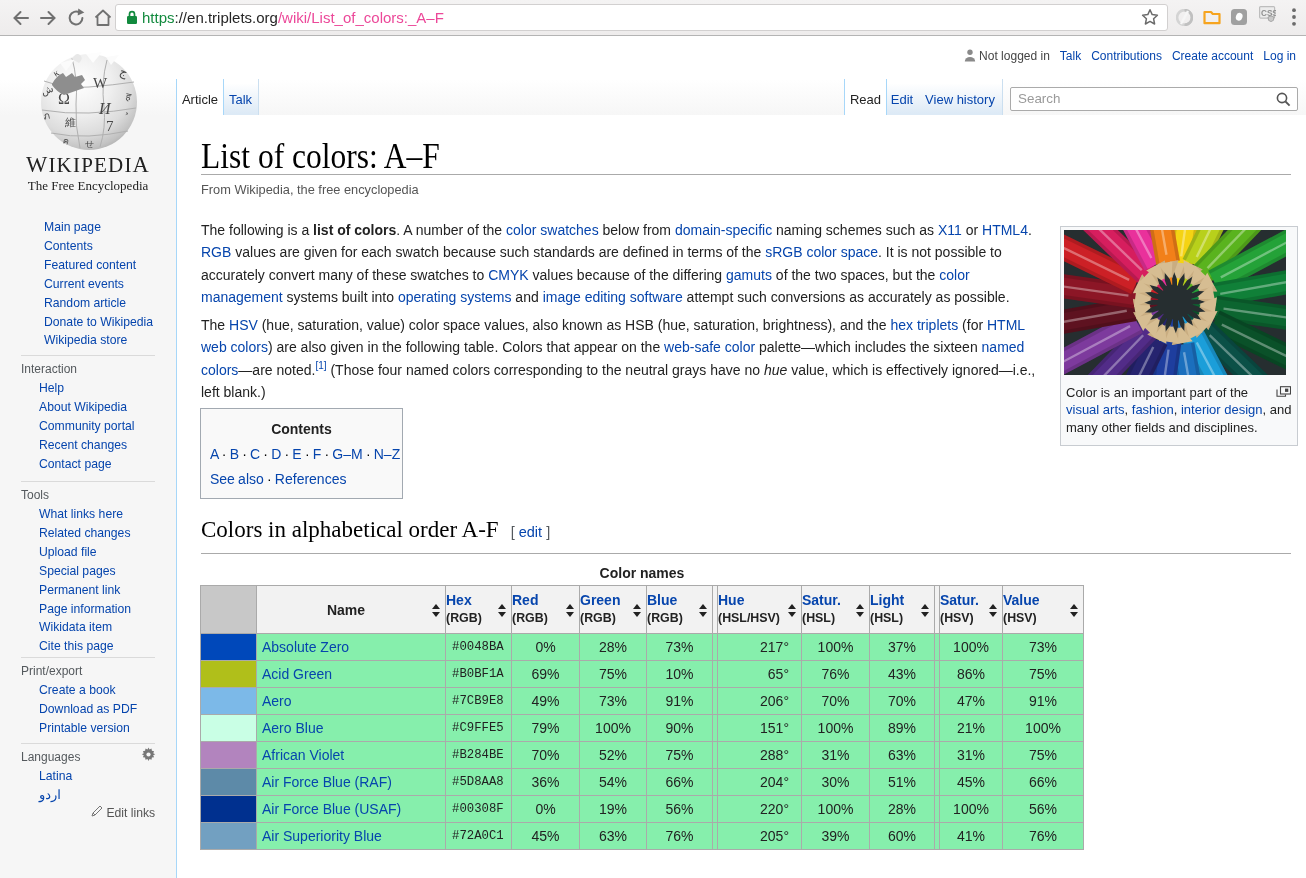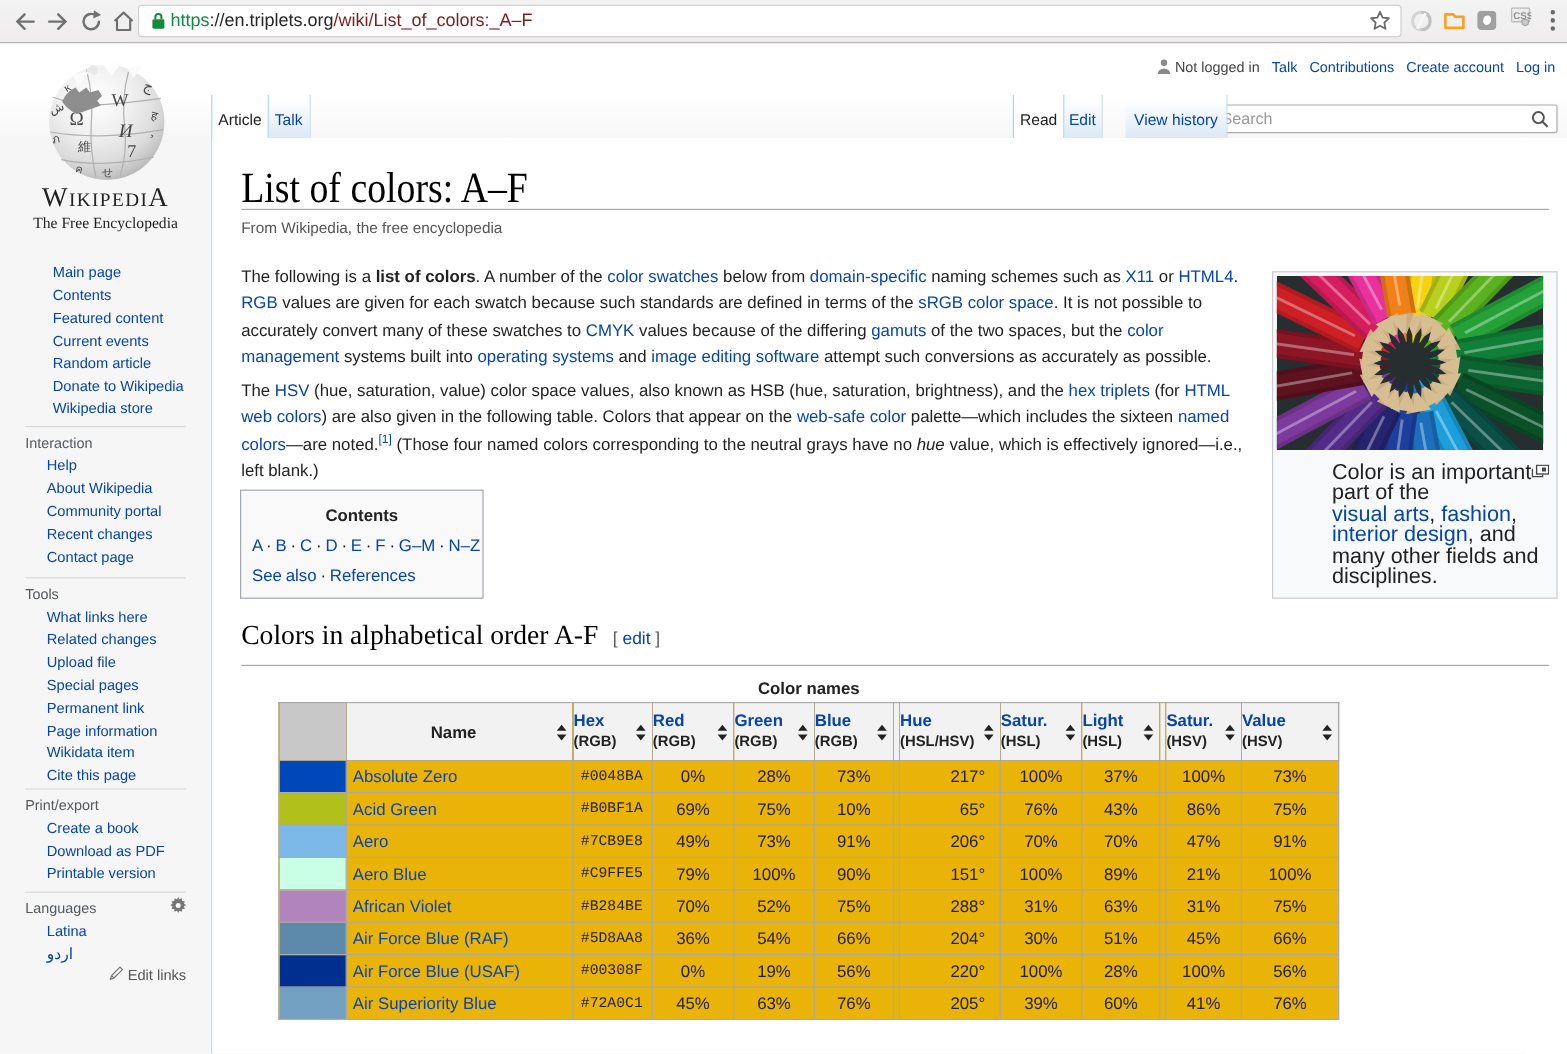--- a/index.html
+++ b/index.html
@@ -7,21 +7,21 @@
 a { color:#0645ad; text-decoration:none; cursor:pointer; }
 
 
 #chrome { position:absolute; left:0; top:0; width:1306px; height:35px;
   background:linear-gradient(#f4f3f3,#eeecec); border-bottom:1px solid #b4b4b4; z-index:50; }
 .cicon { position:absolute; top:8px; }
 #urlbar { position:absolute; left:115px; top:4px; width:1051px; height:25px;
   background:#fff; border:1px solid #d2d0d0; border-radius:3px; }
 #urltext { position:absolute; left:26px; top:4px; font-size:15px; color:#262626; white-space:nowrap; }
 #urltext .green { color:#128a3e; }
-#urltext .gray { color:#7f1d1d; }
+#urltext .gray { color:#ec4899; }
 
 
 #page { position:absolute; left:0; top:36px; width:1306px; height:842px; background:#f6f6f6; }
 #pagetopfade { position:absolute; left:0; top:0; width:1306px; height:80px;
   background:linear-gradient(#ffffff 55%, #f6f6f6 100%); }
 #contentbox { position:absolute; left:176px; top:79px; width:1130px; height:763px;
   background:#ffffff; border-left:1px solid #a7d7f9; }
 #tabline { position:absolute; left:176px; top:79px; width:1130px; height:1px; background:#a7d7f9; }
 
 
@@ -62,38 +62,38 @@
   position:absolute; left:24px; top:21px; transform:scale(1,1.14); transform-origin:0 0; }
 #titleline { position:absolute; left:24px; top:59px; width:1090px; height:1px; background:#aaaaaa; }
 #subtitle { position:absolute; left:24px; top:67px; font-size:12.8px; color:#555; }
 .para { position:absolute; left:24px; font-size:14px; line-height:22.4px; color:#222; width:1090px; }
 .para b { font-weight:bold; }
 sup { font-size:10px; vertical-align:super; line-height:0; }
 
 
 #thumb { position:absolute; left:883px; top:111px; width:230px;
   border:1px solid #c8ccd1; background:#f8f9fa; padding:3px; }
-#thumb .cap { position:relative; font-size:18px; line-height:17.4px; color:#222; padding:5px 2px 6px 2px;margin-left:44px; }
+#thumb .cap { position:relative; font-size:13px; line-height:17.4px; color:#222; padding:5px 2px 6px 2px; }
 #thumb .cap svg { position:absolute; right:3px; top:7px; }
 
 
 #contentsbox { position:absolute; left:23px; top:293px; width:201px; height:89px;
   border:1px solid #a2a9b1; background:#f9f9f9; font-size:14px; }
 #contentsbox .ct { text-align:center; font-weight:bold; color:#222; margin-top:12px; }
 #contentsbox .row { margin:9px 0 0 9px; white-space:nowrap; word-spacing:-0.7px; }
 
 
 h2 { font-family:"Liberation Serif",serif; font-weight:normal; font-size:23px; color:#000;
   position:absolute; left:24px; top:401px; width:1090px; border-bottom:1px solid #aaa;
   padding-bottom:7px; line-height:28px; }
 h2 .edit { font-size:14.5px; font-family:"Liberation Sans",sans-serif; color:#54595d; margin-left:12px; }
 
 
 #tablewrap { position:absolute; left:23px; top:450px; }
-#colortable { border-collapse:collapse; background:#eab308; font-size:14px; color:#222;margin-left:32px; }
+#colortable { border-collapse:collapse; background:#86efac; font-size:14px; color:#222; }
 #colortable caption { font-weight:bold; font-size:14px; padding-bottom:4px; color:#222; }
 #colortable th, #colortable td { border:1px solid #aaa; padding:0; }
 #colortable th { height:47px; position:relative; background:#f2f2f2; }
 #colortable .swatchhdr { background:#c8c8c8; }
 #colortable .hl1 { color:#0645ad; font-size:14px; font-weight:bold; }
 #colortable .hl1.dark { color:#222; }
 #colortable .hl2 { color:#222; font-size:12.4px; font-weight:bold; }
 #colortable .hwrap { line-height:17.5px; text-align:left; padding-right:10px; }
 #colortable td { height:26px; }
 #colortable td.nm { padding-left:5px; }
@@ -168,21 +168,21 @@
       </svg></div>
   </div>
 <div id="page">
     <div id="pagetopfade"></div>
     <div id="contentbox"></div>
     <div id="tabline"></div>
     <div class="tab active" style="left:176px;width:46px">Article</div>
     <div class="tab blue" style="left:223px;width:35px"><a>Talk</a></div>
     <div class="tab active" style="left:844px;width:41px">Read</div>
     <div class="tab blue" style="left:886px;width:32px"><a>Edit</a></div>
-    <div class="tab blue" style="left:938px;width:84px"><a>View history</a></div>
+    <div class="tab blue" style="left:918px;width:84px"><a>View history</a></div>
     <div id="pbar"><span style="position:relative;top:2px"><svg width="12" height="13" viewBox="0 0 12 13">
           <circle cx="6" cy="3.2" r="2.7" fill="#8a8a8a"></circle>
           <path d="M0.8,12.6 a5.2,4.6 0 0 1 10.4,0 z" fill="#8a8a8a"></path>
         </svg></span> Not logged in<a>Talk</a><a>Contributions</a><a>Create account</a><a>Log in</a></div>
     <div id="searchbox">
       <span class="ph">Search</span>
       <svg width="15" height="15" viewBox="0 0 15 15">
         <circle cx="6" cy="6" r="4.6" fill="none" stroke="#555" stroke-width="1.6"></circle>
         <path d="M9.5,9.5 L13.6,13.6" stroke="#555" stroke-width="1.8"></path>
       </svg>
@@ -221,21 +221,21 @@
 <text x="49" y="95" font-size="9">せ</text>
 </g>
 
 <path d="M16,32 Q20,24 27,21 l3,4 6,-4 3,4 7,-2 3,5 -4,4 3,4 -20,7 q-7,-3 -12,-10 z" fill="#8e8e8e"></path>
 
 <path d="M50,2 l7,9 9,-11 z" fill="#fdfdfd"></path>
 <path d="M70,5 l5,8 8,-10 z" fill="#fbfbfb"></path>
 <path d="M24,11 l6,8 9,-12 z" fill="#fbfbfb"></path>
 <path d="M36,7 q4,-7 8,-4 q4,3 -1,8 z" fill="#e8e8e8"></path>
 </svg></div>
-    <div id="wordmark"><span class="w1">W<span style="font-size:16px">IKIPEDI</span>A</span><span class="w2">The Free Encyclopedia</span></div>
+    <div id="wordmark"><span class="w1">W<span style="font-size:21px">IKIPEDI</span>A</span><span class="w2">The Free Encyclopedia</span></div>
     <div class="navsec" style="top:182px">
       <ul>
         <li><a>Main page</a></li>
         <li><a>Contents</a></li>
         <li><a>Featured content</a></li>
         <li><a>Current events</a></li>
         <li><a>Random article</a></li>
         <li><a>Donate to Wikipedia</a></li>
         <li><a>Wikipedia store</a></li>
       </ul>

